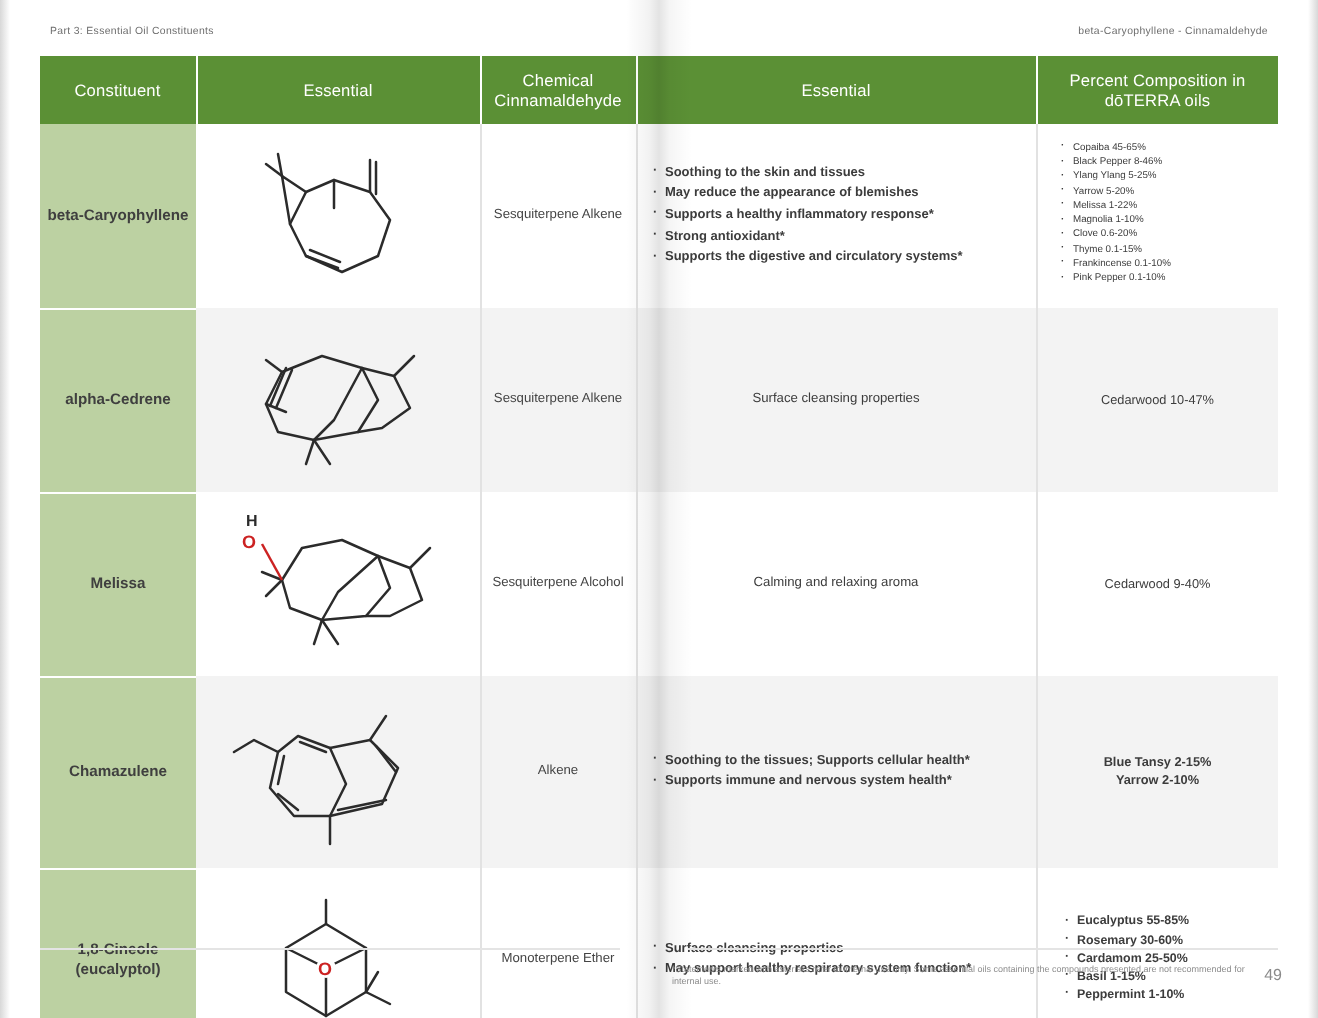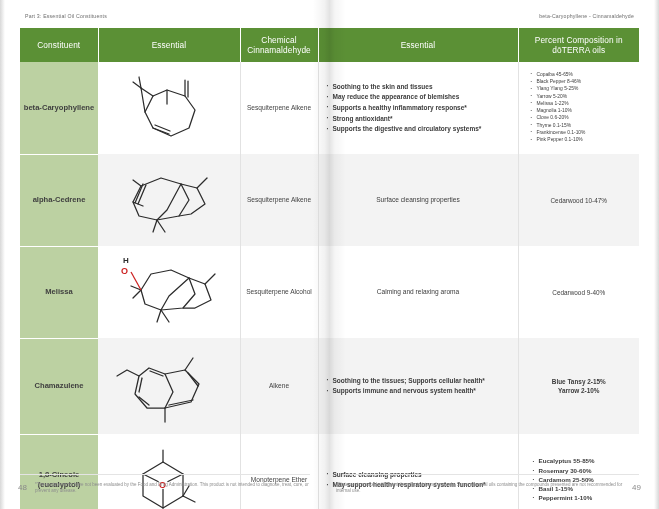--- a/index.html
+++ b/index.html
@@ -361,23 +361,19 @@
               </ul>
             </td>
           </tr>
         </tbody>
     </table>
   </div>
 
   <div class="footrule left"></div>
   <div class="footrule right"></div>
 
-  <div class="footer left">
-    <div class="pagenum">48</div>
-    <div class="disclaimer">*These statements have not been evaluated by the Food and Drug Administration. This product is not intended to diagnose, treat, cure, or prevent any disease.</div>
-  </div>
 
   <div class="footer right">
     <div class="disclaimer">*Statements marked with asterisks refer to internal use only. Some essential oils containing the compounds presented are not recommended for internal use.</div>
     <div class="pagenum">49</div>
   </div>
 
 </div>
 
 </body></html>

